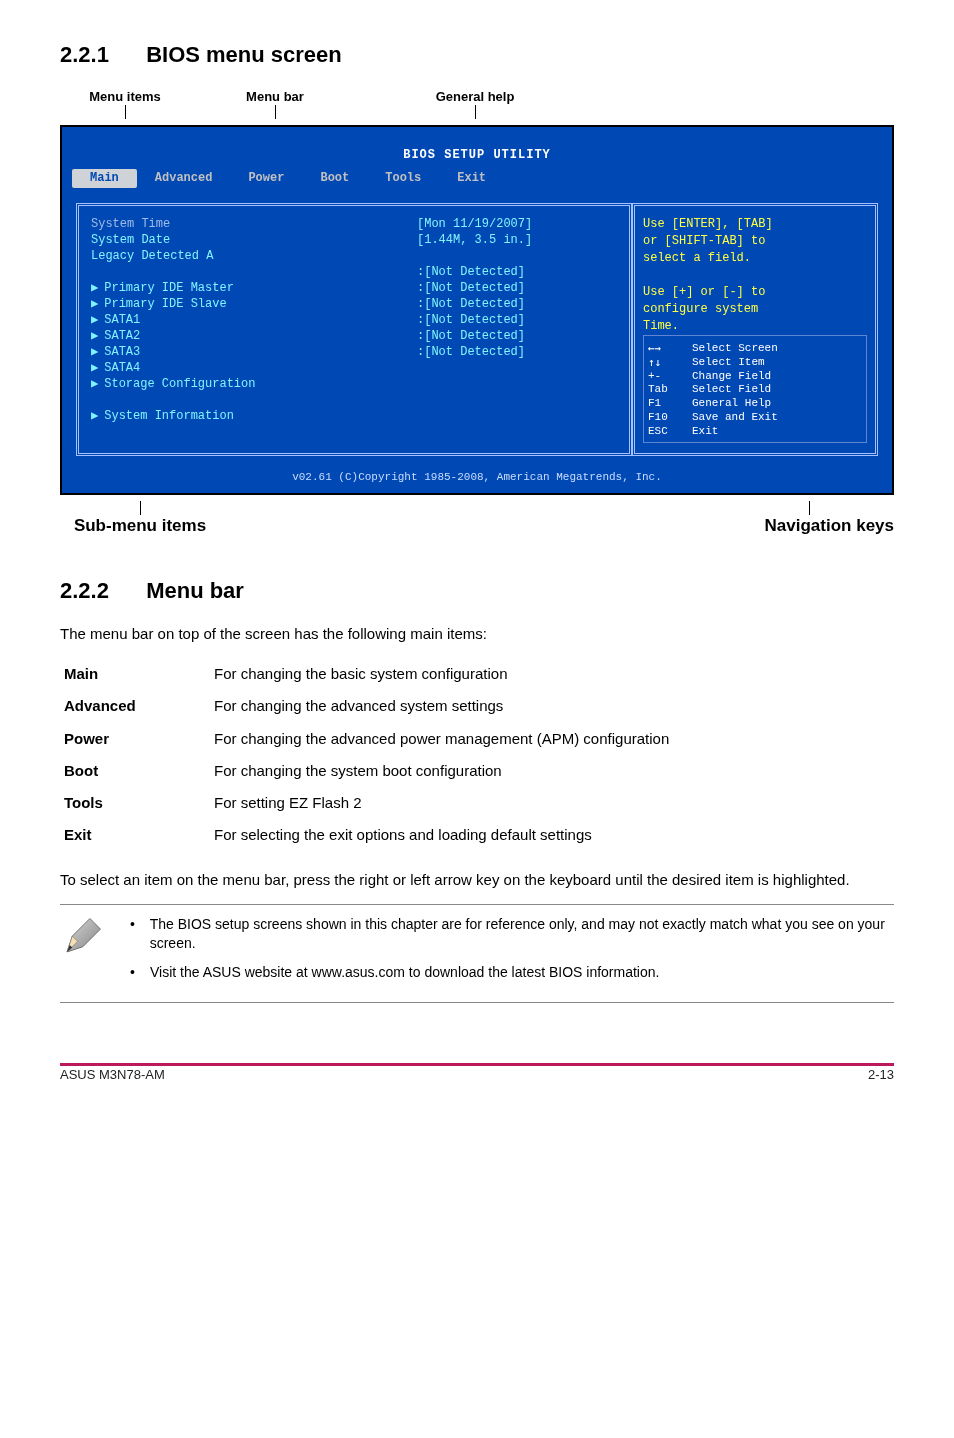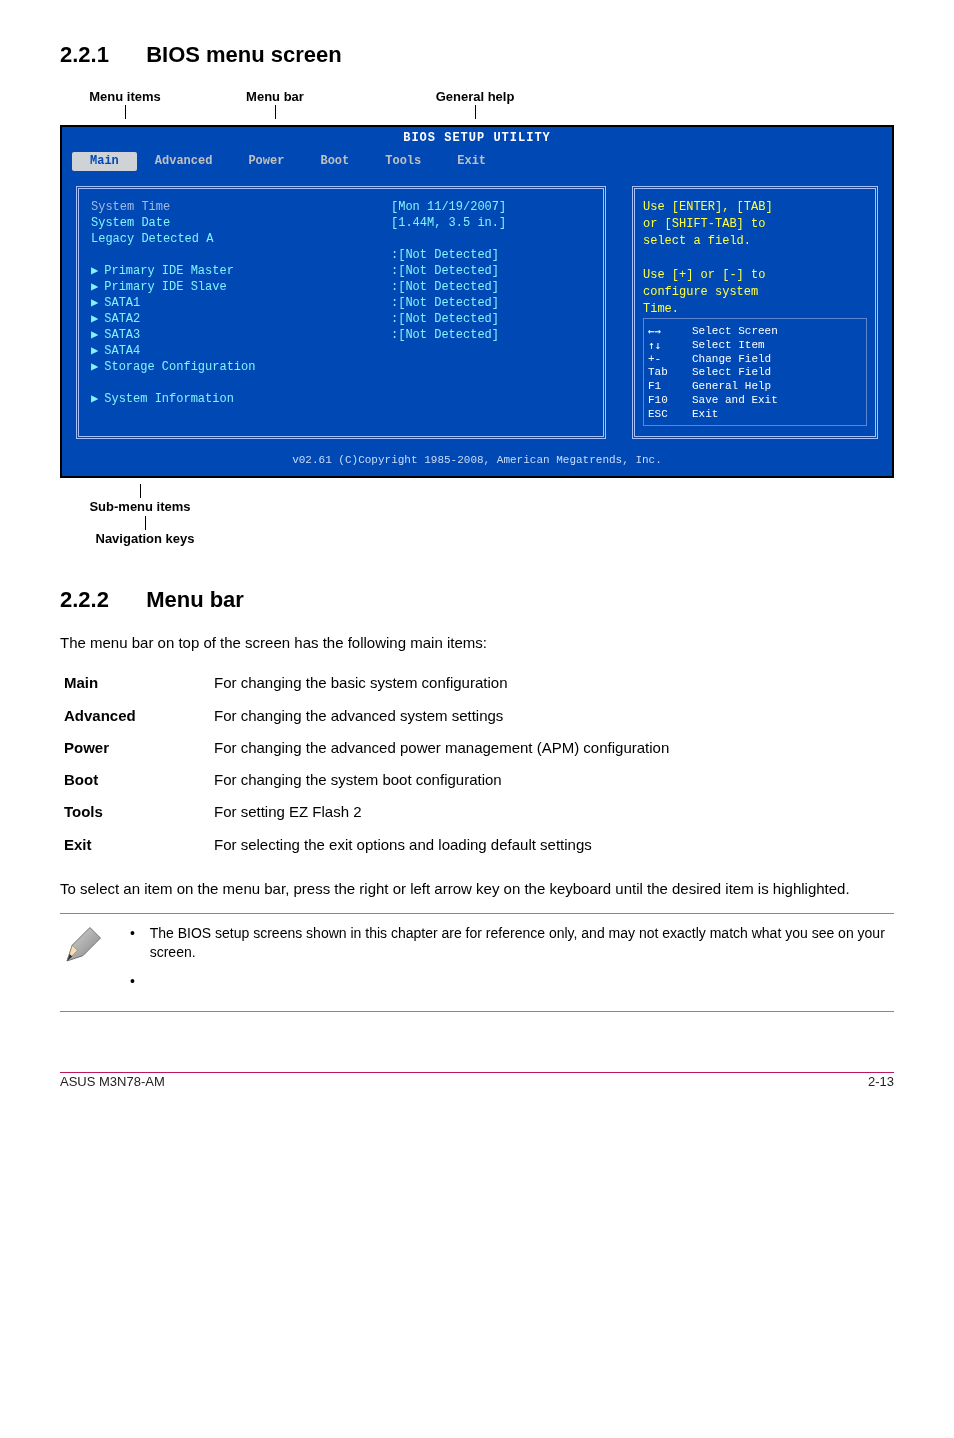--- a/index.html
+++ b/index.html
@@ -41,42 +41,42 @@
     font-family: "Courier New", monospace;
     font-size:12px;
     line-height:1.25;
     padding-bottom:8px;
     position:relative;
   }
   .bios-title {
     text-align:center;
     color:#fff;
     font-weight:bold;
-    padding:4px 0 6px;
+    padding:21px 0 6px;
     letter-spacing:1px;
   }
   .menubar {
     display:flex;
     gap:0;
     padding:0 10px 6px;
     color:#c0c0c0;
     font-weight:bold;
   }
   .menubar .tab {
     padding:2px 18px;
   }
   .menubar .tab.active {
     background:#cfd3d7;
     color:#0048b3;
     border-radius:2px;
   }
 
   .bios-body {
     display:flex;
-    gap:26px;
+    gap:0;
     padding:9px 14px;
   }
   .left-pane {
     border:3px double #a5c0ff;
     flex:1;
     padding:10px 12px 18px;
     color:#fff;
     display:flex;
     gap:12px;
   }
@@ -110,24 +110,23 @@
   .bios-footer {
     text-align:center;
     color:#c7dcff;
     font-size:11px;
     padding-top:6px;
   }
 
   
   .bottom-labels {
     display:flex;
-    font-size:13px;
+    font-size:17px;
     font-weight:bold;
     margin-top:6px;
-    flex-direction:column;
   }
   .tick-up {
     width:1px; height:14px; background:#000; margin:0 auto;
   }
 
   
   .p { margin:10px 0 14px; }
   table.defs { border-collapse:collapse; width:100%; margin-bottom:18px;}
   table.defs td { padding:6px 4px; vertical-align:top;}
   table.defs td.k { font-weight:bold; width:150px;}
@@ -143,21 +142,21 @@
   }
   .pencil { flex:0 0 50px; }
   .note-block ul { list-style:none; flex:1; }
   .note-block li { display:flex; gap:14px; margin-bottom:10px; font-size:14px;}
   .note-block li .dot { width:6px;}
 
   .page-footer {
     display:flex;
     justify-content:space-between;
     font-size:13px;
-    border-top:1px solid #be185d;
+    border-top:3px solid #be185d;
     color:#222;
   }
 
   .glyph-arrows { font-family: monospace; color:#fd7; font-size:11px;}
 </style>
 </head>
 <body>
 
 <h2 class="section-heading">
   <span class="subnum">2.2.1</span>
@@ -247,21 +246,21 @@
 
   <div class="bios-footer">v02.61 (C)Copyright 1985-2008, American Megatrends, Inc.</div>
 </div>
 
 <div class="bottom-labels">
   <div style="width:160px; text-align:center">
     <div class="tick-up"></div>
     <span>Sub-menu items</span>
   </div>
   <div style="flex:1"></div>
-  <div style="width:170px; text-align:center">
+  <div style="width:170px; text-align:right">
     <div class="tick-up"></div>
     <span>Navigation keys</span>
   </div>
 </div>
 
 <h2 class="section-heading" style="margin-top:38px">
   <span class="subnum">2.2.2</span>
   <span>Menu bar</span>
 </h2>
 
@@ -312,20 +311,21 @@
       <polygon points="8,42 11,34 14,37" fill="#333"></polygon>
     </svg>
   </div>
   <ul>
     <li>
         <span class="dot">•</span>
         <span>The BIOS setup screens shown in this chapter are for reference only, and may not exactly match what you see on your screen.</span>
       </li>
     <li>
         <span class="dot">•</span>
+        <span>Visit the ASUS website at www.asus.com to download the latest BIOS information.</span>
       </li>
   </ul>
 </div>
 
 <div class="page-footer">
   <span>ASUS M3N78-AM</span>
   <span>2-13</span>
 </div>
 
 </body></html>

